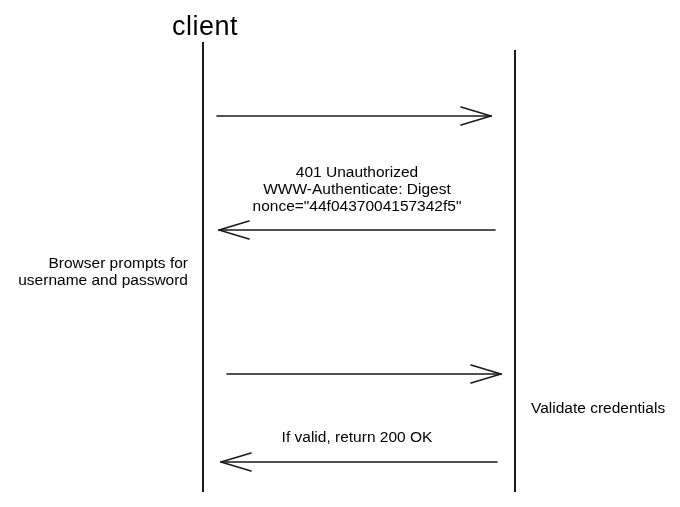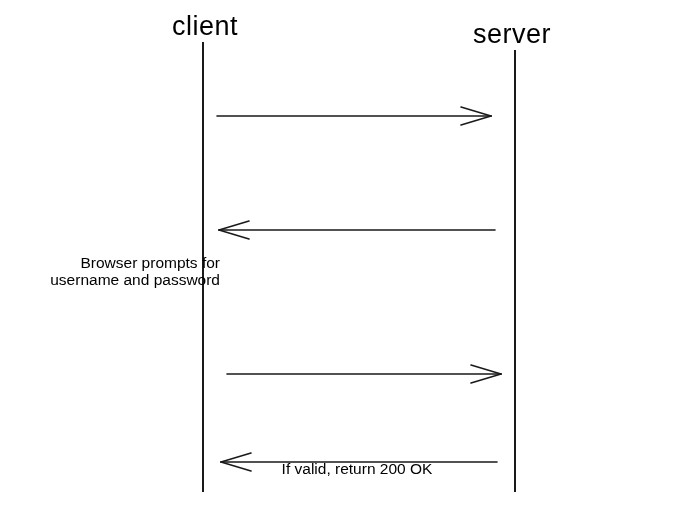--- a/index.html
+++ b/index.html
@@ -49,47 +49,50 @@
     fill: none;
     stroke-linecap: round;
   }
 </style>
 </head>
 <body>
 
 <div class="canvas">
 
   <div class="actor-label" style="left:205px; top:11px;">client</div>
-  <div class="actor-label" style="left:512px; top:19px;">server</div>
 
   <div class="lifeline" style="left:202px; top:42px; height:450px;"></div>
   <div class="lifeline" style="left:514px; top:50px; height:442px;"></div>
 
   <svg class="arrow" style="left:216px; top:104px;" width="278" height="24" viewBox="0 0 278 24">
     <line x1="1" y1="12" x2="275" y2="12"></line>
     <line x1="245" y1="3" x2="275" y2="12"></line>
     <line x1="245" y1="21" x2="275" y2="12"></line>
   </svg>
 
+  <div class="msg-label" style="left:357px; top:163px;">401 Unauthorized
+WWW-Authenticate: Digest
+nonce="44f0437004157342f5"</div>
   <svg class="arrow" style="left:217px; top:218px;" width="280" height="24" viewBox="0 0 280 24">
     <line x1="2" y1="12" x2="278" y2="12"></line>
     <line x1="32" y1="3" x2="2" y2="12"></line>
     <line x1="32" y1="21" x2="2" y2="12"></line>
   </svg>
 
-  <div class="note note-left" style="left:0px; top:254px; width:188px;padding-left:32px;">Browser prompts for
+  <div class="note note-left" style="left:0px; top:254px; width:188px;">Browser prompts for
 username and password</div>
 
   <svg class="arrow" style="left:226px; top:362px;" width="278" height="24" viewBox="0 0 278 24">
     <line x1="1" y1="12" x2="275" y2="12"></line>
     <line x1="245" y1="3" x2="275" y2="12"></line>
     <line x1="245" y1="21" x2="275" y2="12"></line>
   </svg>
 
+  <div class="note note-right" style="left:531px; top:399px; width:148px;">Validate credentials</div>
 
-  <div class="msg-label" style="left:357px; top:428px;margin-top:32px;">If valid, return 200 OK</div>
+  <div class="msg-label" style="left:357px; top:428px;">If valid, return 200 OK</div>
   <svg class="arrow" style="left:219px; top:450px;" width="280" height="24" viewBox="0 0 280 24">
     <line x1="2" y1="12" x2="278" y2="12"></line>
     <line x1="32" y1="3" x2="2" y2="12"></line>
     <line x1="32" y1="21" x2="2" y2="12"></line>
   </svg>
 
 </div>
 
 </body></html>

